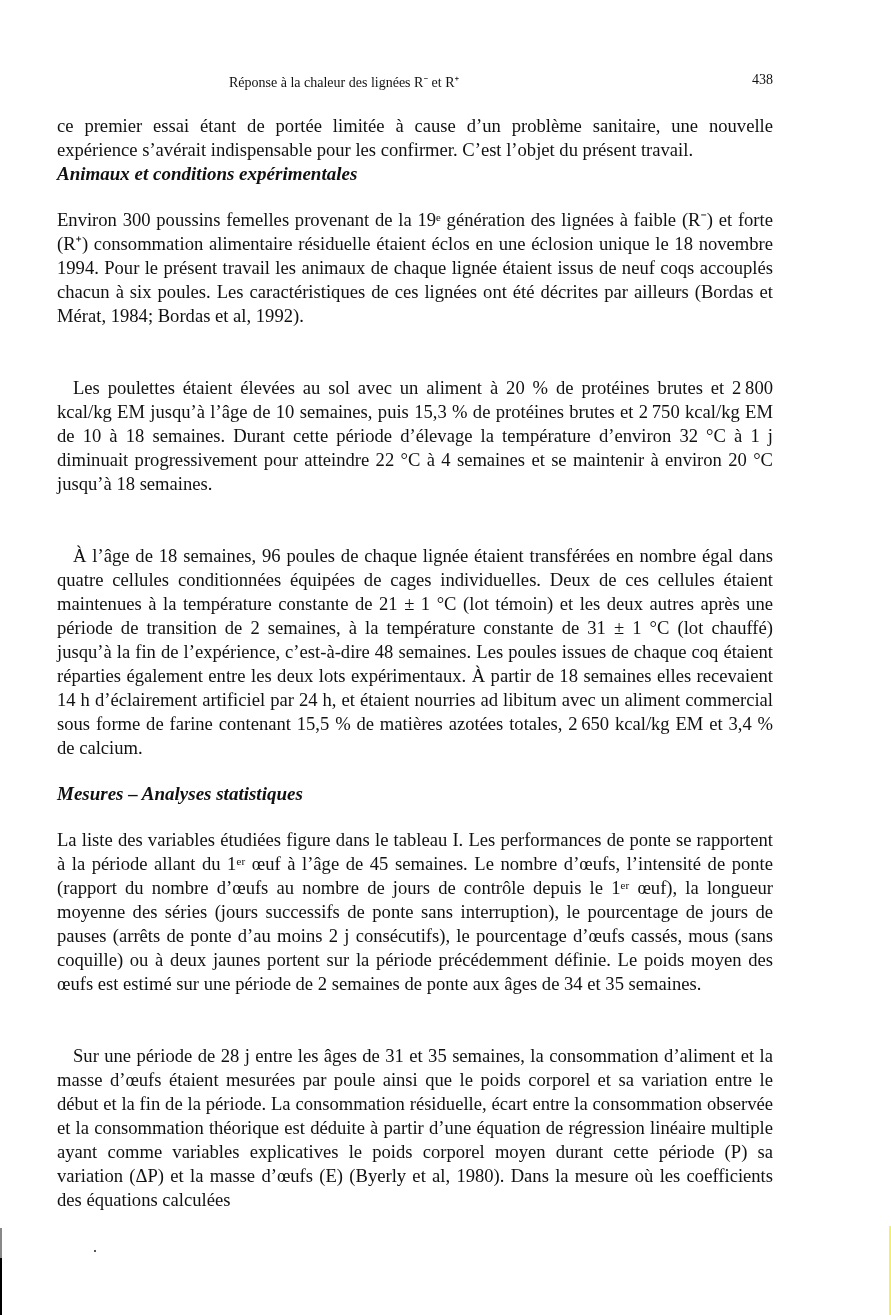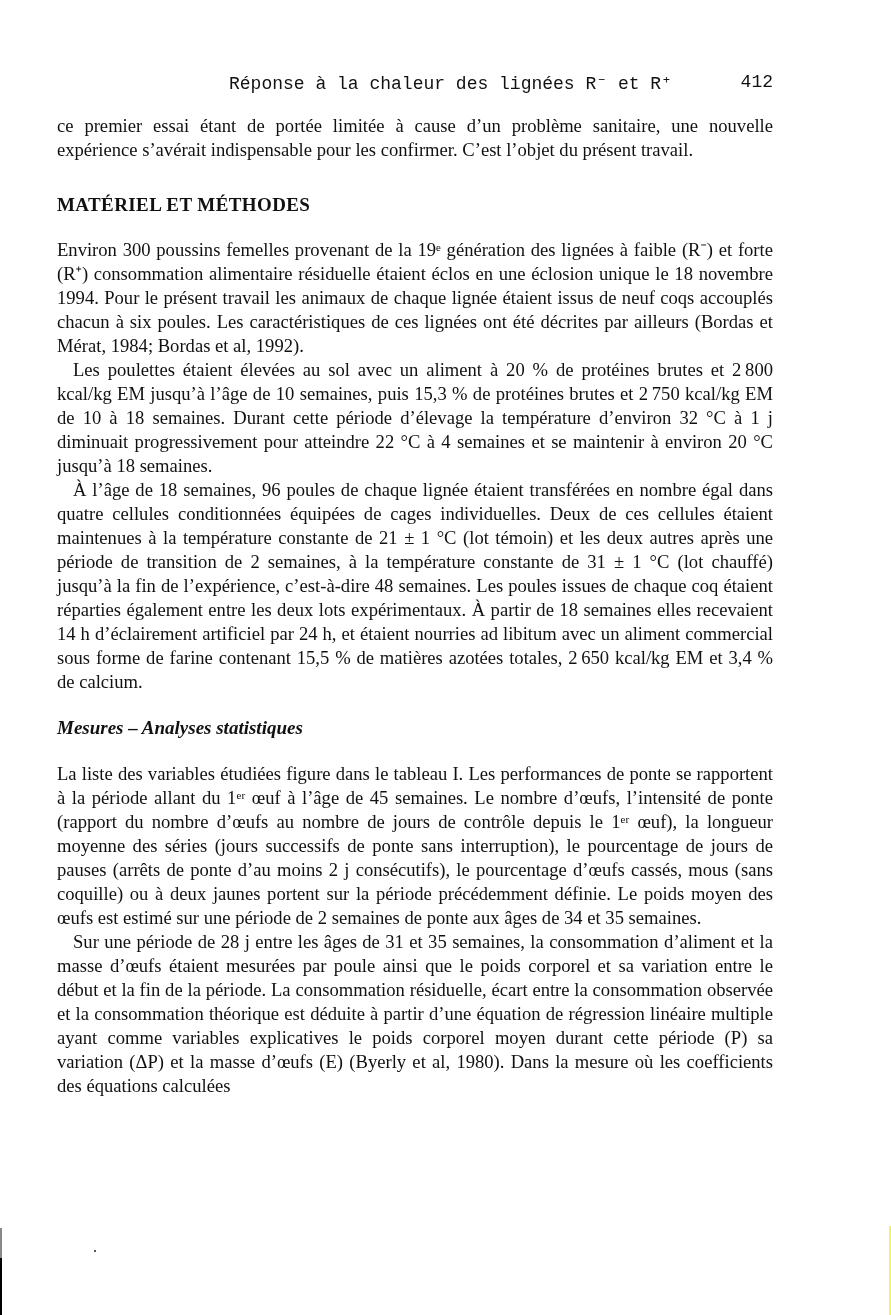--- a/index.html
+++ b/index.html
@@ -20,22 +20,22 @@
       left: 57px;
       top: 0;
       width: 716px;
     }
     .running-head {
       position: absolute;
       top: 72px;
       left: 0;
       width: 716px;
       height: 24px;
-      font-family: Liberation Mono, monospace;
-      font-size: 18px;
+      font-family: Liberation Serif, serif;
+      font-size: 14px;
     }
     .running-title {
       position: absolute;
       left: 172px;
       top: 0;
       white-space: nowrap;
     }
     .page-number {
       position: absolute;
       right: 0;
@@ -48,21 +48,21 @@
       width: 716px;
       font-family: "Liberation Serif", serif;
       font-size: 18.6px;
       line-height: 24px;
     }
     .para {
       margin: 0;
       text-align: justify;
       hyphens: manual;
     }
-    .para.indent { text-indent: 16px; }
+    .para.indent { text-indent: 16px; margin-top: 48px; }
     .section-heading {
       font-family: "Liberation Serif", serif;
       font-weight: bold;
       font-size: 19px;
       letter-spacing: 0.4px;
       margin: 31px 0 21px 0;
     }
     .subsection-heading {
       font-family: "Liberation Serif", serif;
       font-weight: bold;
@@ -98,28 +98,28 @@
       background: #555;
     }
   </style>
 </head>
 <body>
 
 <div class="page">
 
   <div class="running-head">
     <span class="running-title">Réponse à la chaleur des lignées R⁻ et R⁺</span>
-    <span class="page-number">412</span>
+    <span class="page-number">438</span>
   </div>
 
   <div class="body">
     <p class="para">ce premier essai étant de portée limitée à cause d’un problème sanitaire, une nouvelle expérience s’avérait indispensable pour les confirmer. C’est l’objet du présent travail.</p>
 
-    <h2 class="section-heading">MATÉRIEL ET MÉTHODES</h2>
 
+    <h3 class="subsection-heading">Animaux et conditions expérimentales</h3>
     <p class="para">Environ 300 poussins femelles provenant de la 19ᵉ génération des lignées à faible (R⁻) et forte (R⁺) consommation alimentaire résiduelle étaient éclos en une éclosion unique le 18 novembre 1994. Pour le présent travail les animaux de chaque lignée étaient issus de neuf coqs accouplés chacun à six poules. Les caractéristiques de ces lignées ont été décrites par ailleurs (Bordas et Mérat, 1984; Bordas et al, 1992).</p>
     <p class="para indent">Les poulettes étaient élevées au sol avec un aliment à 20 % de protéines brutes et 2 800 kcal/kg EM jusqu’à l’âge de 10 semaines, puis 15,3 % de protéines brutes et 2 750 kcal/kg EM de 10 à 18 semaines. Durant cette période d’élevage la température d’environ 32 °C à 1 j diminuait progressivement pour atteindre 22 °C à 4 semaines et se maintenir à environ 20 °C jusqu’à 18 semaines.</p>
     <p class="para indent">À l’âge de 18 semaines, 96 poules de chaque lignée étaient transférées en nombre égal dans quatre cellules conditionnées équipées de cages individuelles. Deux de ces cellules étaient maintenues à la température constante de 21 ± 1 °C (lot témoin) et les deux autres après une période de transition de 2 semaines, à la température constante de 31 ± 1 °C (lot chauffé) jusqu’à la fin de l’expérience, c’est-à-dire 48 semaines. Les poules issues de chaque coq étaient réparties également entre les deux lots expérimentaux. À partir de 18 semaines elles recevaient 14 h d’éclairement artificiel par 24 h, et étaient nourries ad libitum avec un aliment commercial sous forme de farine contenant 15,5 % de matières azotées totales, 2 650 kcal/kg EM et 3,4 % de calcium.</p>
 
     <h3 class="subsection-heading second">Mesures – Analyses statistiques</h3>
     <p class="para">La liste des variables étudiées figure dans le tableau I. Les performances de ponte se rapportent à la période allant du 1ᵉʳ œuf à l’âge de 45 semaines. Le nombre d’œufs, l’intensité de ponte (rapport du nombre d’œufs au nombre de jours de contrôle depuis le 1ᵉʳ œuf), la longueur moyenne des séries (jours successifs de ponte sans interruption), le pourcentage de jours de pauses (arrêts de ponte d’au moins 2 j consécutifs), le pourcentage d’œufs cassés, mous (sans coquille) ou à deux jaunes portent sur la période précédemment définie. Le poids moyen des œufs est estimé sur une période de 2 semaines de ponte aux âges de 34 et 35 semaines.</p>
     <p class="para indent">Sur une période de 28 j entre les âges de 31 et 35 semaines, la consommation d’aliment et la masse d’œufs étaient mesurées par poule ainsi que le poids corporel et sa variation entre le début et la fin de la période. La consommation résiduelle, écart entre la consommation observée et la consommation théorique est déduite à partir d’une équation de régression linéaire multiple ayant comme variables explicatives le poids corporel moyen durant cette période (P) sa variation (ΔP) et la masse d’œufs (E) (Byerly et al, 1980). Dans la mesure où les coefficients des équations calculées</p>
   </div>
 </div>
 

